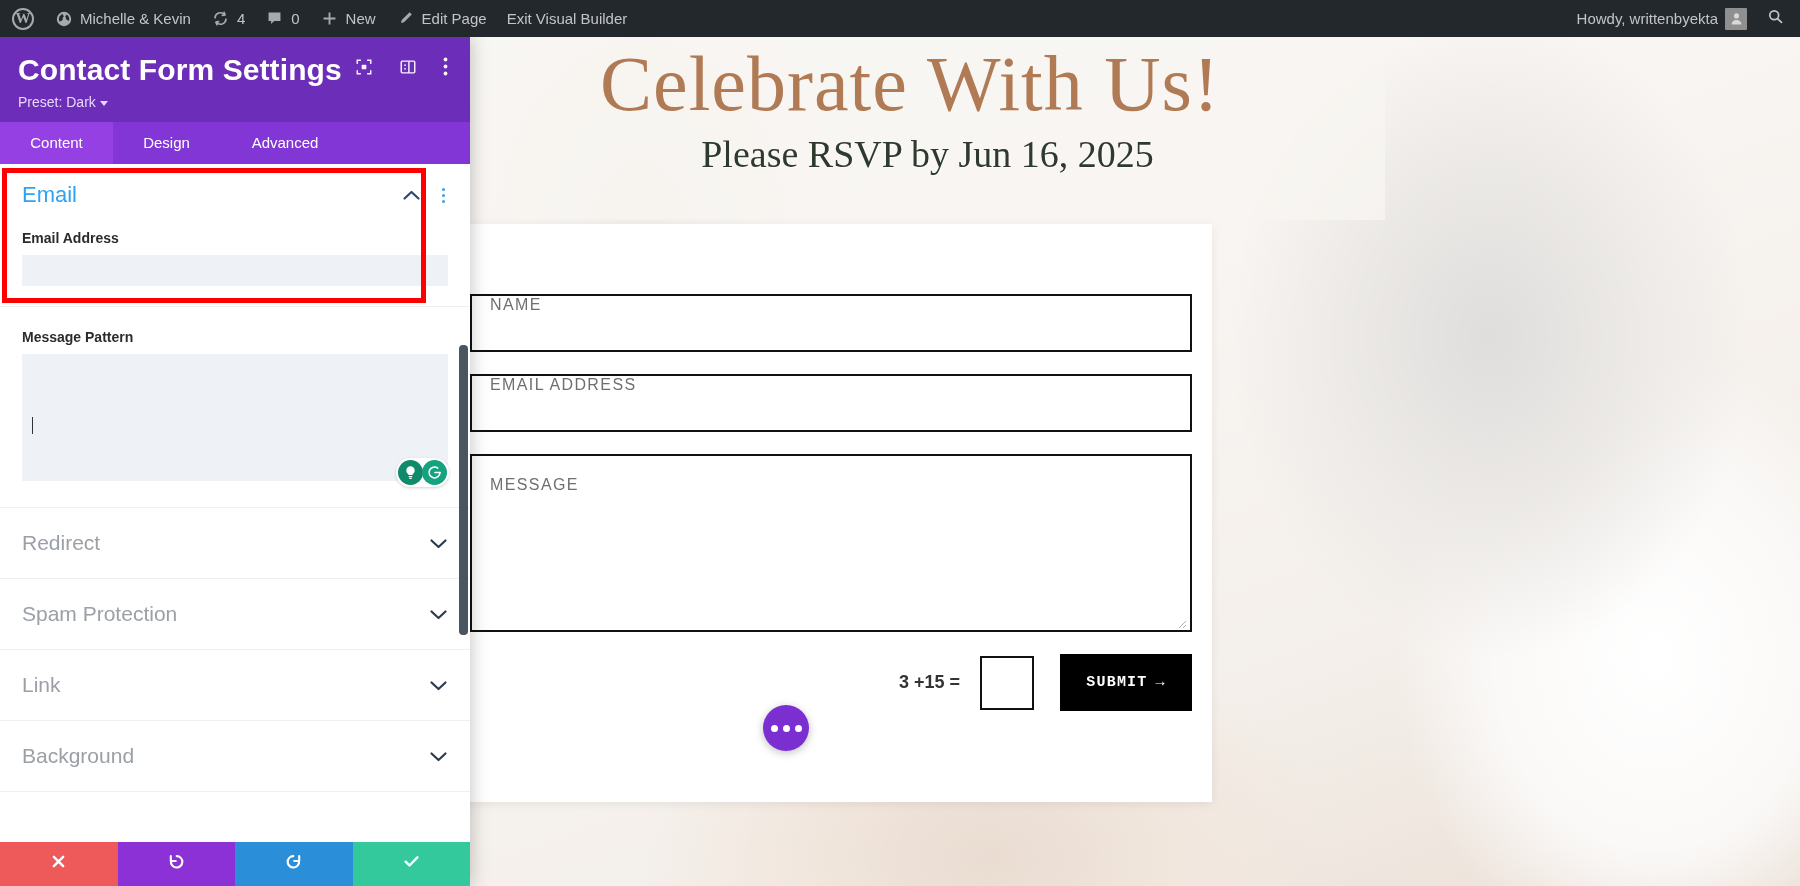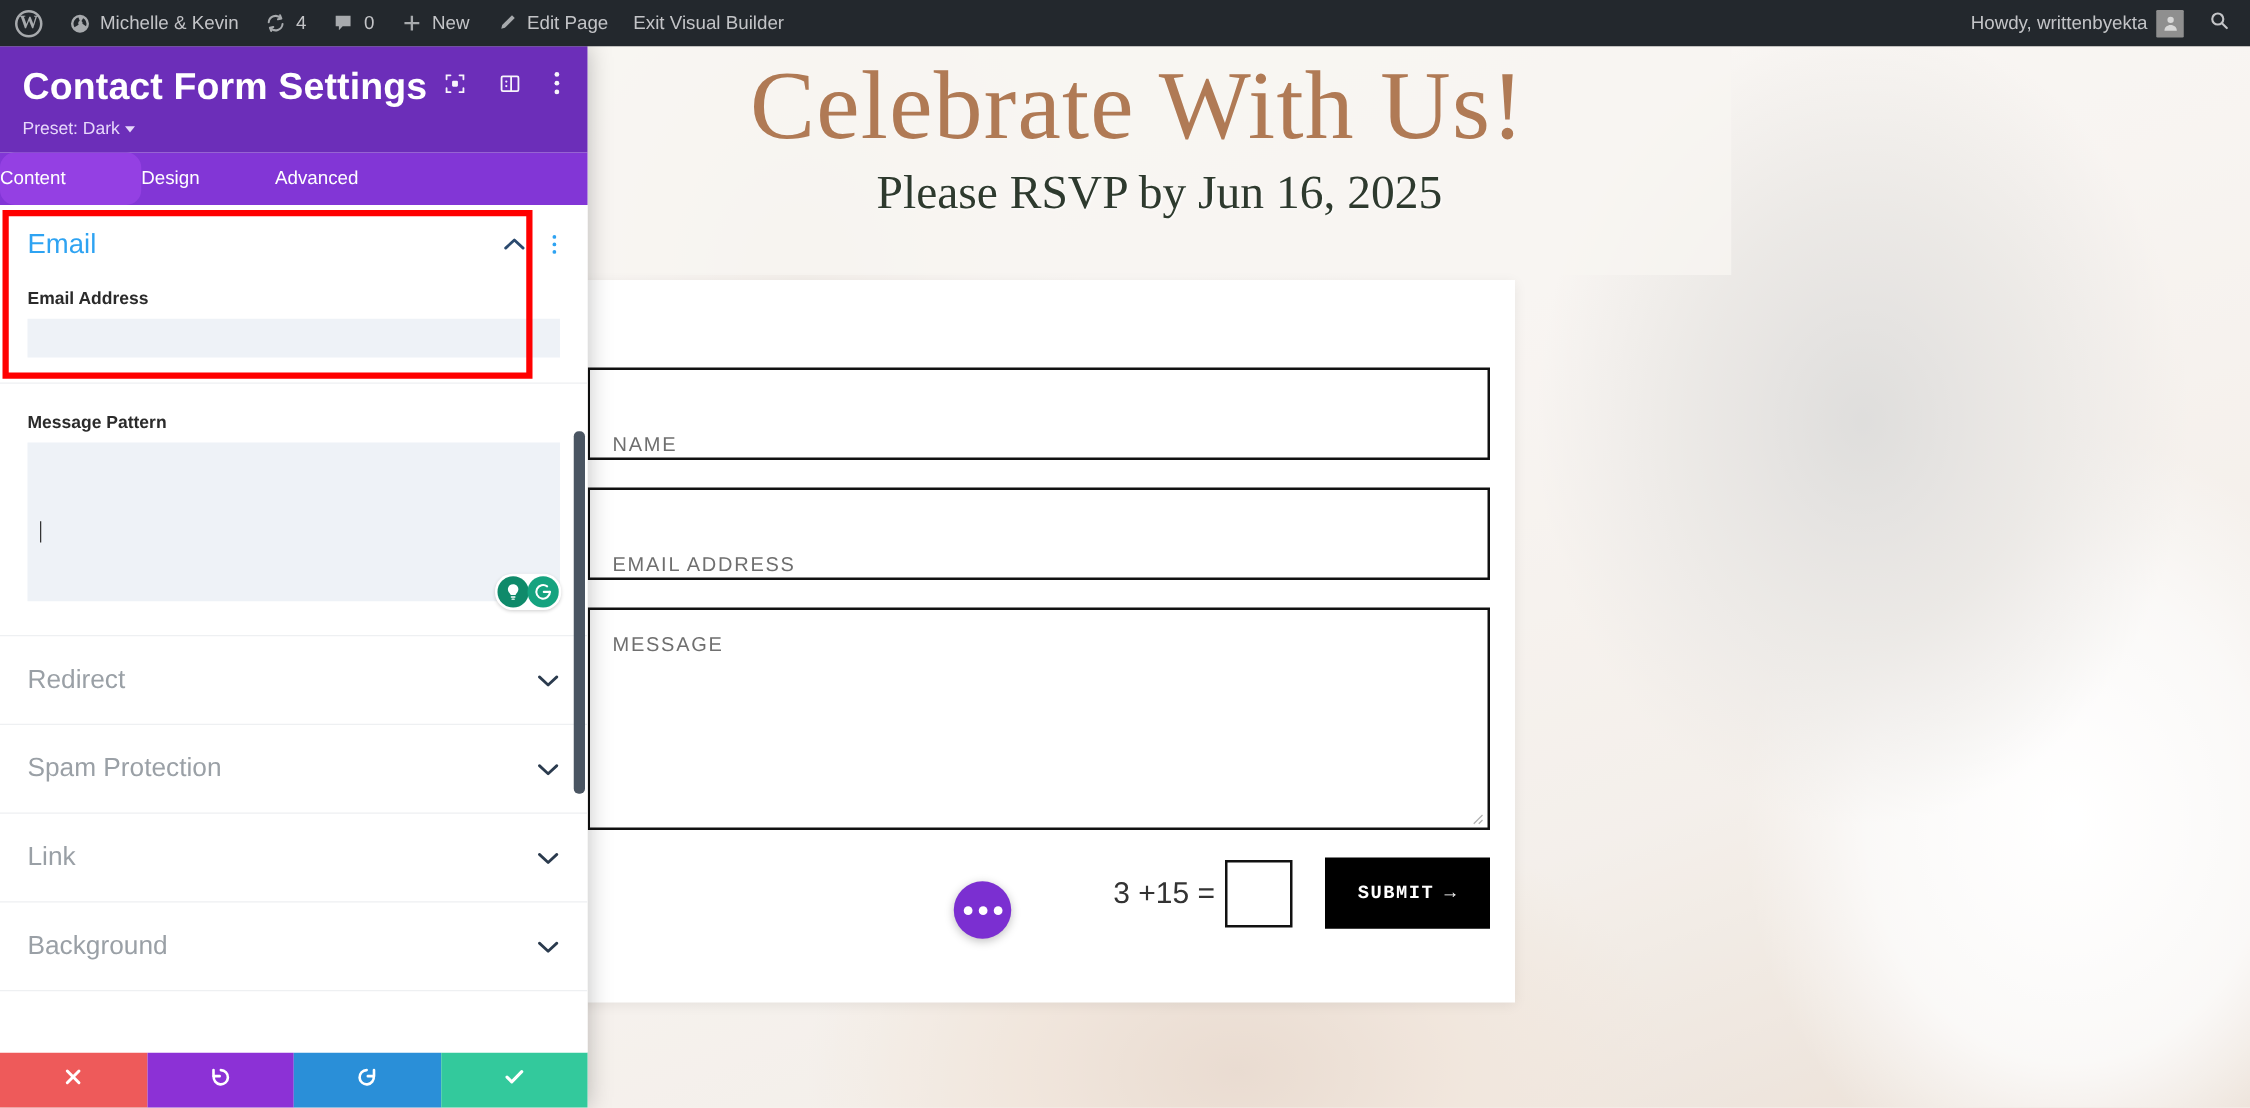--- a/index.html
+++ b/index.html
@@ -80,24 +80,23 @@
   }
   .caret-down {
     display: inline-block; width: 0; height: 0;
     border-left: 4px solid transparent; border-right: 4px solid transparent;
     border-top: 5px solid #e7d8fb; margin-left: 4px; vertical-align: middle;
   }
   .panel-tabs {
     display: flex; background: #8236d6; flex: 0 0 auto;
   }
   .panel-tab {
-    padding: 12px 0 13px 0; 
+    padding: 12px 0 13px 0; text-align: center;
     color: #fff; font-size: 15px; cursor: pointer;
     flex: 0 0 auto;
-    border-radius: 12px;
   }
   .panel-tab.t-content { width: 113px; background: #9440e3; }
   .panel-tab.t-design { width: 107px; }
   .panel-tab.t-advanced { width: 130px; }
 
   .panel-body {
     position: relative;
     flex: 1 1 auto;
     overflow: hidden;
     background: #fff;
@@ -253,41 +252,42 @@
   .form-card {
     position: absolute; left: -48px; top: 187px;
     width: 790px; height: 578px;
     background: #ffffff;
     box-shadow: 0 2px 10px rgba(0,0,0,.07);
   }
   .form-inner { position: absolute; left: 48px; top: 70px; width: 722px; }
   .ff {
     border: 2px solid #111;
     background: #fff;
-    height: 74px;
-    display: flex; align-items: flex-end;
+    height: 58px;
+    display: flex; align-items: flex-start;
     padding: 0 18px;
     margin-bottom: 22px;
   }
   .ff-label {
     font-size: 16px; letter-spacing: 1.4px; color: #6f6f6f;
     font-family: "Liberation Sans", sans-serif;
   }
   .ff.msg { height: 178px; align-items: flex-start; padding-top: 20px; position: relative; }
   .ff-resize {
     position: absolute; right: 3px; bottom: 3px;
     width: 12px; height: 12px; opacity: .45;
   }
   .form-bottom {
     display: flex; align-items: center; justify-content: flex-end;
     margin-top: 10px; gap: 0;
   }
   .captcha-q {
-    font-size: 24px; color: #333; margin-right: 8px;
+    font-size: 18px; color: #333; margin-right: 20px;
     font-family: "Liberation Sans", sans-serif;
+    font-weight: bold;
   }
   .captcha-input {
     width: 54px; height: 54px;
     border: 2px solid #111; background: #fff;
     outline: none; font-size: 16px; text-align: center;
     font-family: "Liberation Sans", sans-serif;
   }
   .submit-btn {
     margin-left: 26px;
     background: #000; color: #fff;

